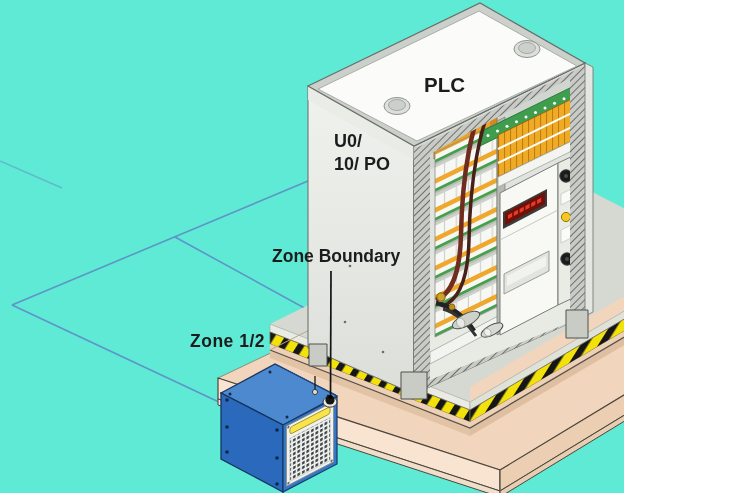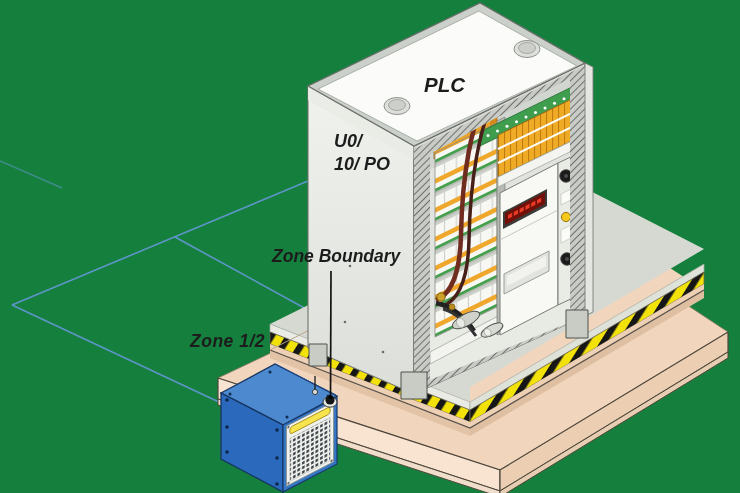--- a/index.html
+++ b/index.html
@@ -1,16 +1,16 @@
 <!DOCTYPE html>
 <html><head>
 <meta charset="utf-8">
 <style>
   html,body{margin:0;padding:0;background:#ffffff;}
-  .scene{width:740px;height:493px;position:relative;overflow:hidden;background:#15803d;font-style:italic;}
+  .scene{width:624px;height:493px;position:relative;overflow:hidden;background:#5eead4;}
   svg{display:block;}
   text{font-family:"Liberation Sans","DejaVu Sans",sans-serif;font-weight:bold;}
 </style>
 </head>
 <body>
 
 <div class="scene">
 <svg width="740" height="493" viewBox="0 0 740 493">
   <defs>
     <pattern id="hazard" patternUnits="userSpaceOnUse" width="15" height="15" patternTransform="rotate(32)">

